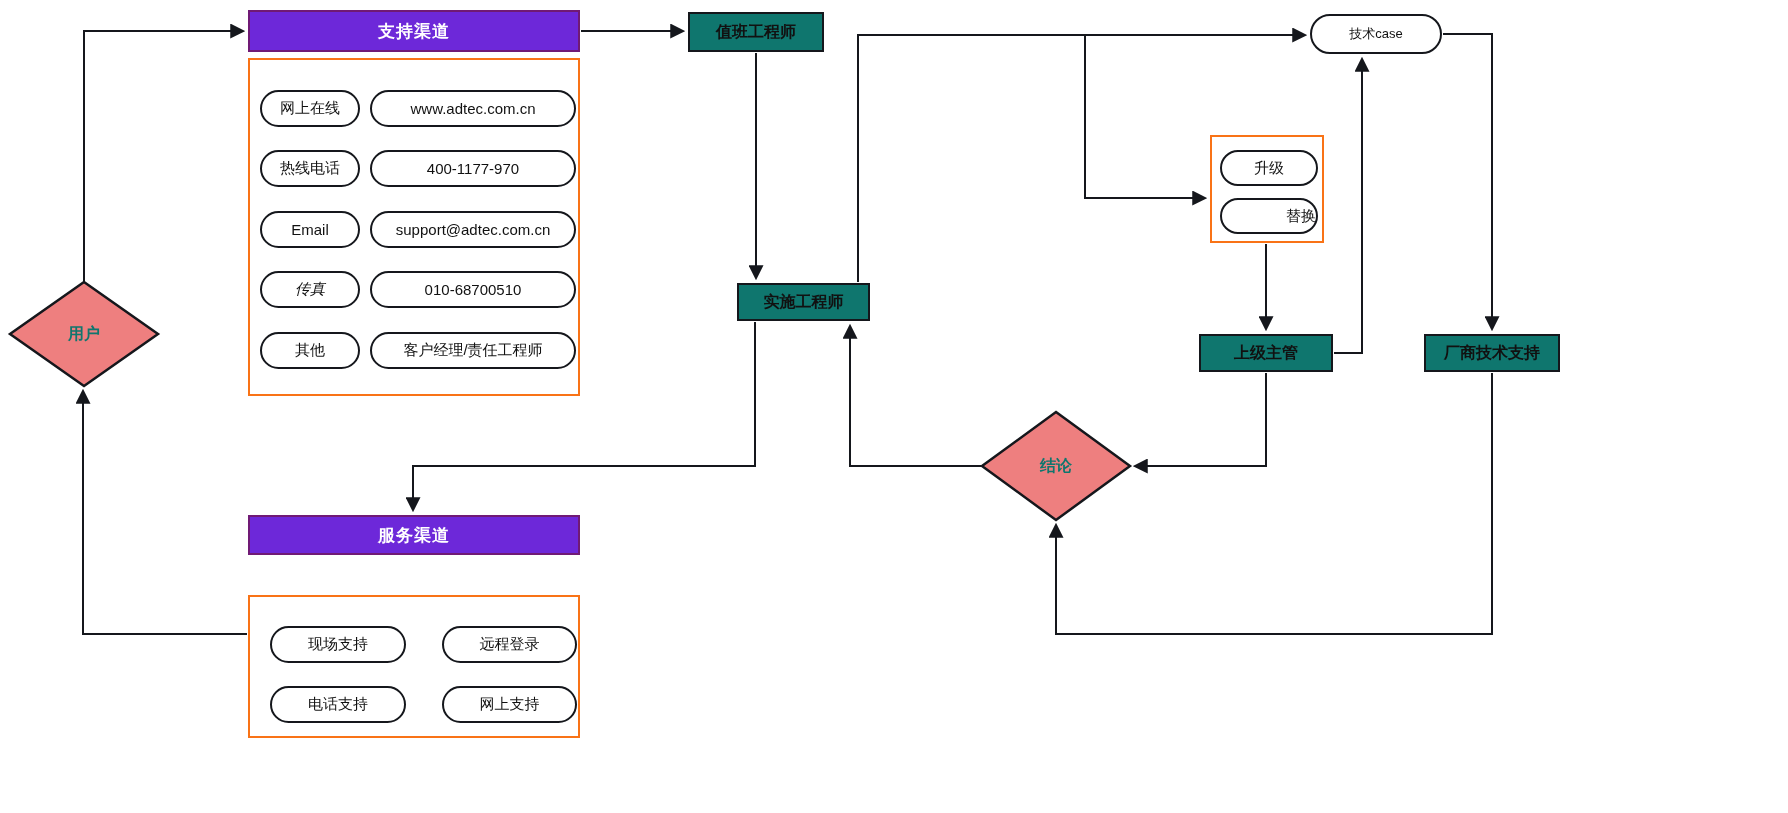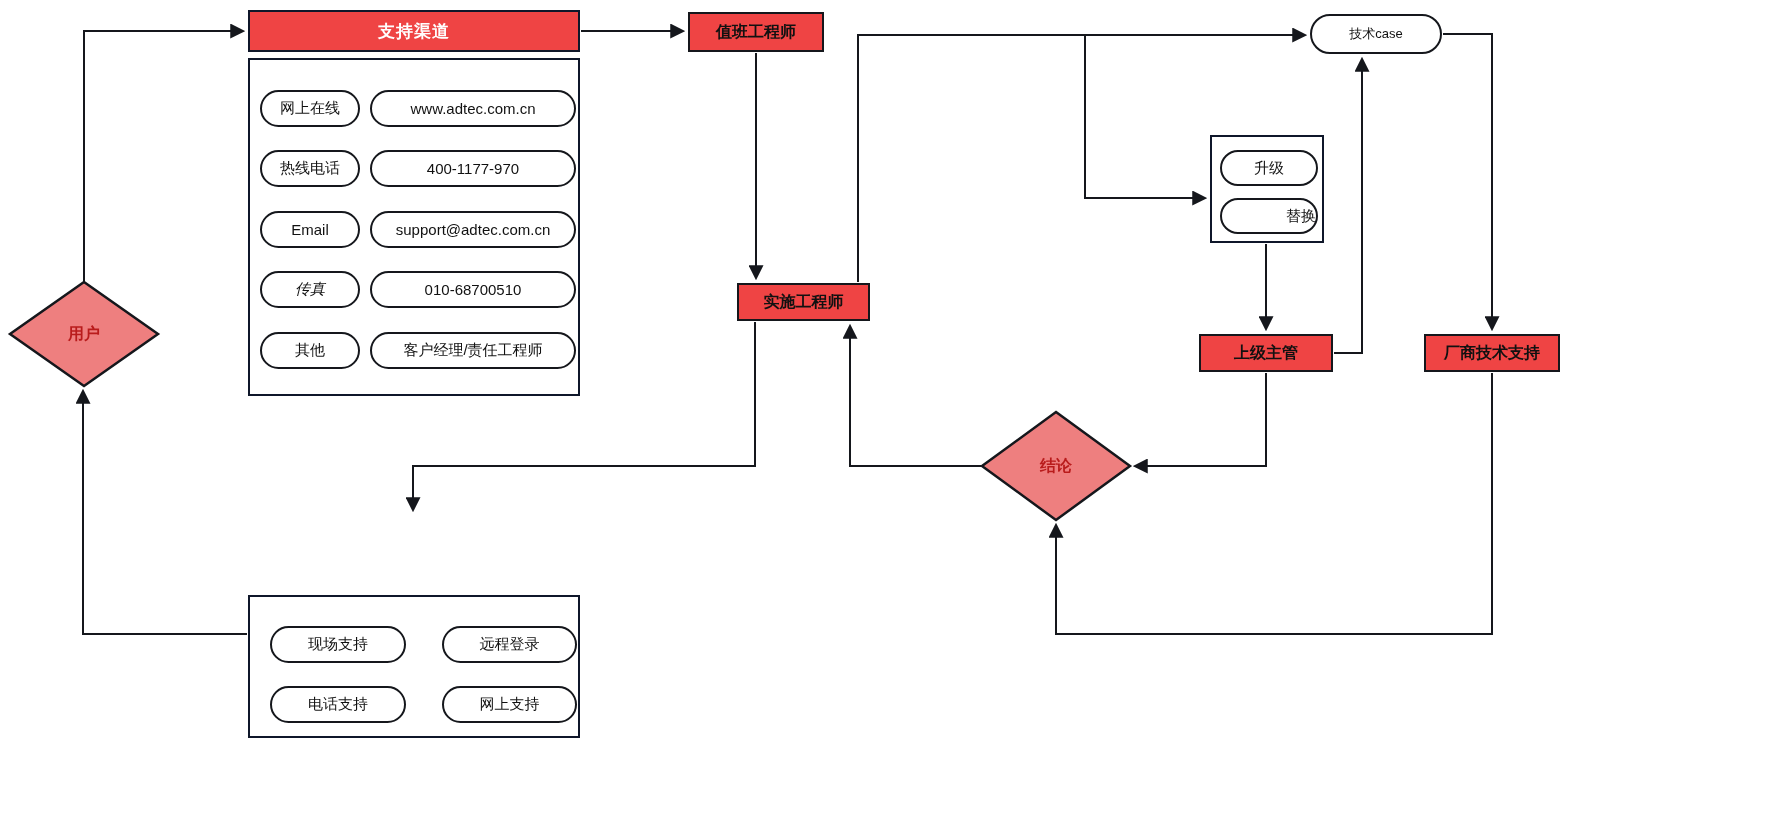--- a/index.html
+++ b/index.html
@@ -3,27 +3,27 @@
 <meta charset="utf-8">
 <style>
   * { margin:0; padding:0; box-sizing:border-box; }
   html,body { background:#ffffff; }
   .canvas {
     position:relative; width:1788px; height:813px; background:#ffffff;
     font-family:"Liberation Sans","DejaVu Sans",sans-serif; overflow:hidden;
   }
   .wires { position:absolute; left:0; top:0; }
   .node { position:absolute; display:flex; align-items:center; justify-content:center; text-align:center; }
-  .blue-header { background:#ef4444; color:#ffffff; font-weight:bold; font-size:17px; border:2px solid #0f172a; letter-spacing:1px; }
-  .yellow-box { background:#ef4444; color:#111; font-weight:bold; font-size:16px; border:2px solid #15171c; }
-  .white-container { background:#ffffff; border:2px solid #0f172a; }
+  .blue-header { background:#6d28d9; color:#ffffff; font-weight:bold; font-size:17px; border:2px solid #701a75; letter-spacing:1px; }
+  .yellow-box { background:#0f766e; color:#111; font-weight:bold; font-size:16px; border:2px solid #15171c; }
+  .white-container { background:#ffffff; border:2px solid #f97316; }
   .rounded-node { background:#ffffff; border:2px solid #15171c; border-radius:21px; font-size:13px; color:#111; }
   .pill { position:absolute; background:#ffffff; border:2px solid #15171c; border-radius:19px;
           display:flex; align-items:center; justify-content:center; font-size:15px; height:37px; color:#111; white-space:nowrap; }
-  .diamond-label { position:absolute; font-weight:bold; font-size:16px; color:#b91c1c; text-align:center; line-height:22px; }
+  .diamond-label { position:absolute; font-weight:bold; font-size:16px; color:#0f766e; text-align:center; line-height:22px; }
 </style>
 </head>
 <body>
 
 <div class="canvas">
 
   <svg class="wires" width="1788" height="813" viewBox="0 0 1788 813">
     <defs>
       <marker id="arr" viewBox="0 0 10 10" refX="8.5" refY="5" markerWidth="7.5" markerHeight="7.5" orient="auto-start-reverse">
         <path d="M0,0 L10,5 L0,10 z" fill="#15171c"></path>
@@ -109,20 +109,23 @@
       </div>
   </div>
 
   <div class="node yellow-box" style="left:1199px; top:334px; width:134px; height:38px;">
     <span>上级主管</span>
   </div>
   <div class="node yellow-box" style="left:1424px; top:334px; width:136px; height:38px;">
     <span>厂商技术支持</span>
   </div>
 
+  <div class="node blue-header" style="left:248px; top:515px; width:332px; height:40px;">
+    <span>服务渠道</span>
+  </div>
   <div class="node white-container" style="left:248px; top:563px; width:332px; height:143px;margin-top:32px;">
     <div class="pill" style="left:20px;  top:29px; width:136px;">
         <span>现场支持</span>
       </div>
     <div class="pill" style="left:192px; top:29px; width:135px;">
         <span>远程登录</span>
       </div>
     <div class="pill" style="left:20px;  top:89px; width:136px;">
         <span>电话支持</span>
       </div>

